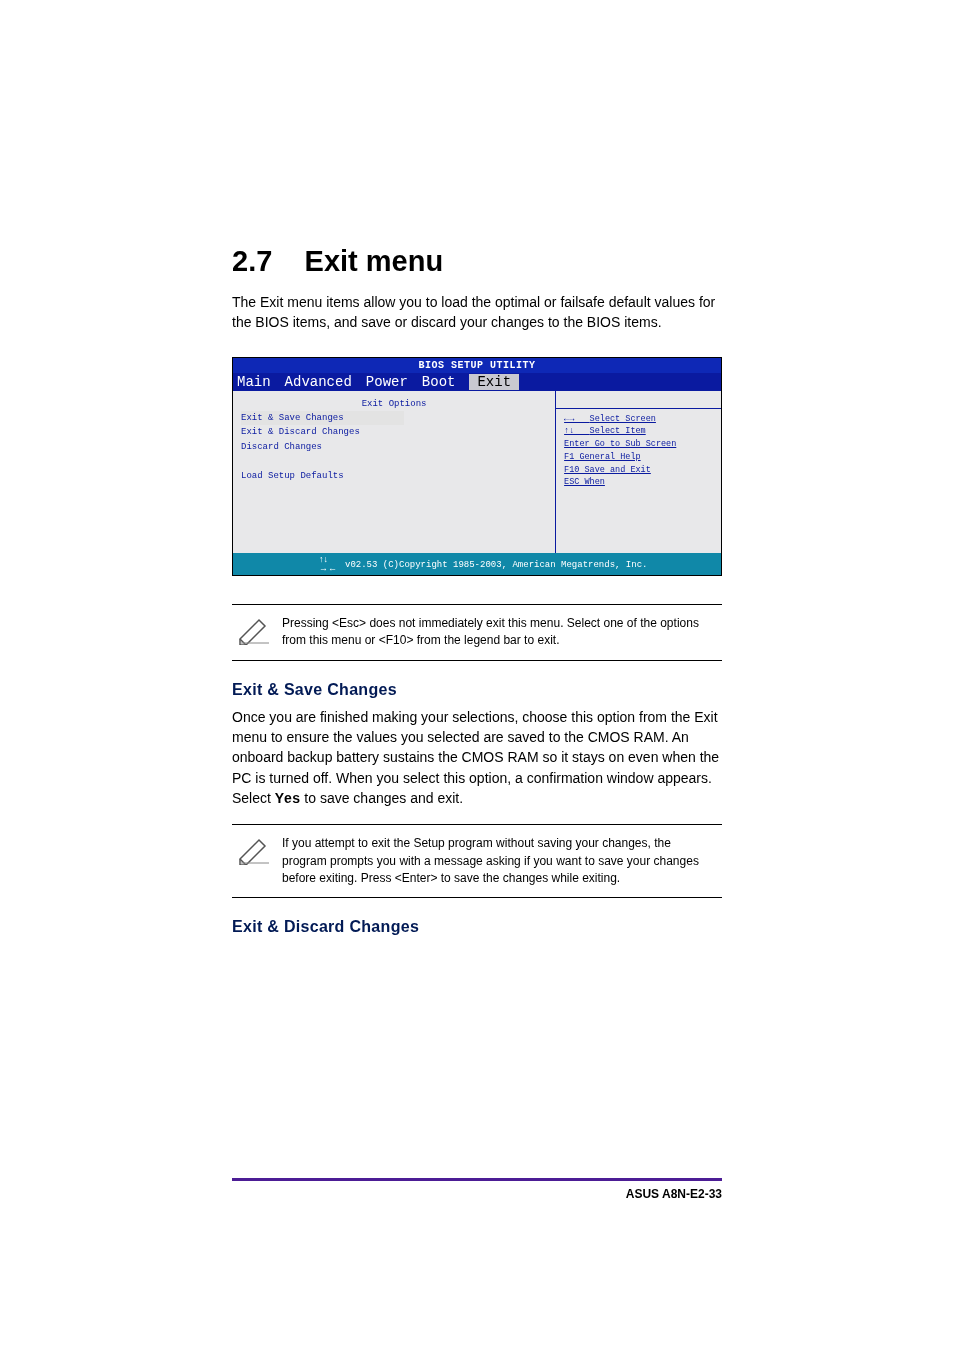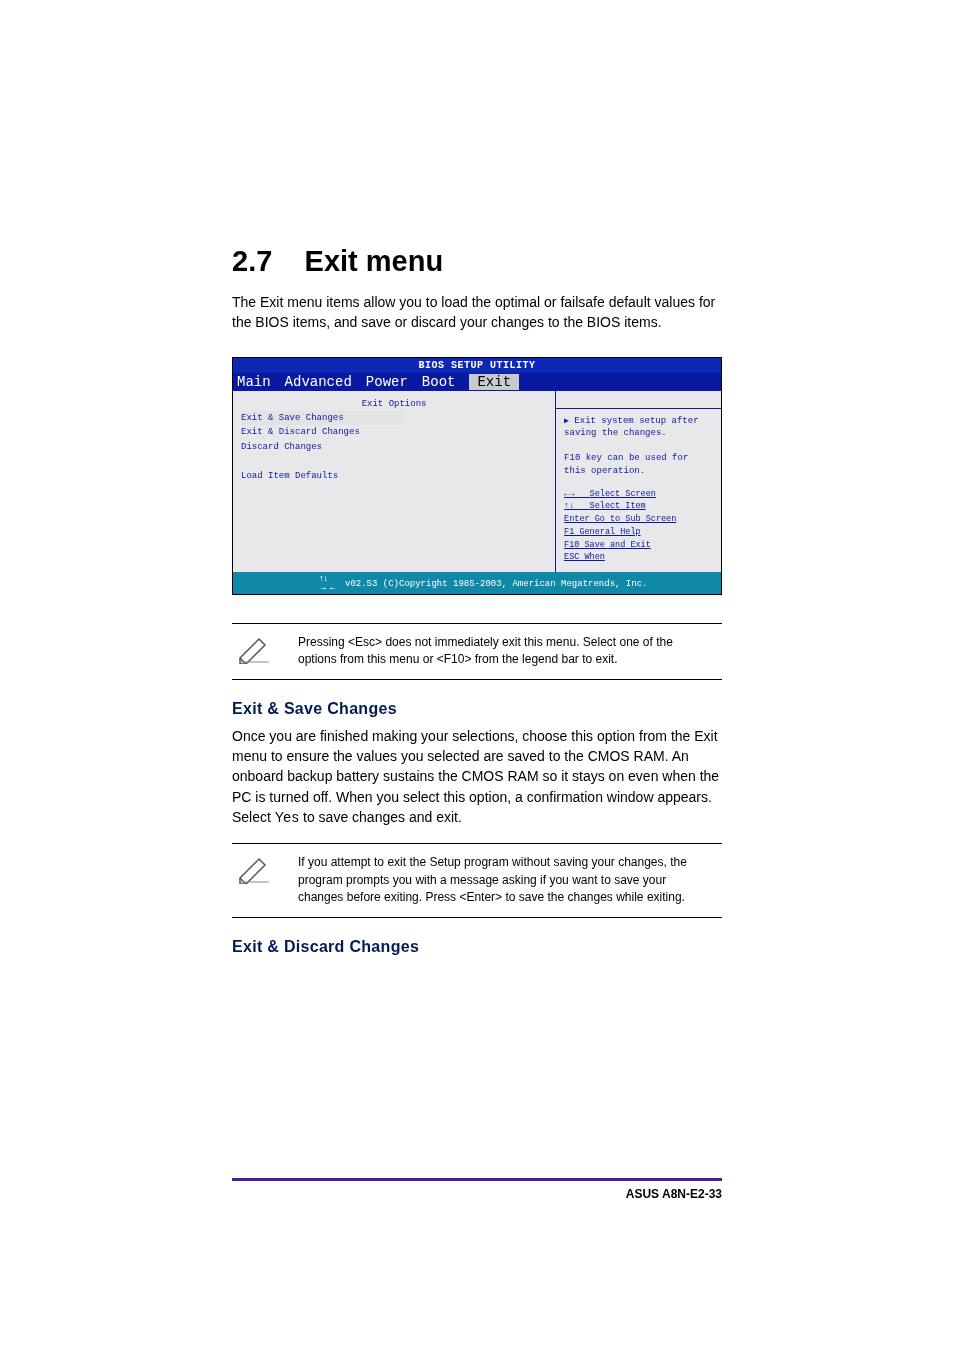--- a/index.html
+++ b/index.html
@@ -113,21 +113,21 @@
   .note-rule-top {
     border-top: 1px solid #000;
     margin-top: 2px;
   }
   .note-rule-bottom {
     border-bottom: 1px solid #000;
     margin-bottom: 20px;
   }
   .note-block {
     display: flex;
-    gap: 22px;
+    gap: 6px;
     padding: 10px 0 10px 0;
   }
   .note-icon {
     width: 44px;
     flex-shrink: 0;
     display: flex;
     align-items: flex-start;
     justify-content: center;
     padding-top: 2px;
   }
@@ -141,21 +141,21 @@
     font-weight: bold;
     color: #021a55;
     margin-bottom: 8px;
     letter-spacing: 0.3px;
   }
   .body-text {
     font-size: 14px;
     line-height: 1.45;
     margin-bottom: 16px;
   }
-  .body-text .bold { font-weight: normal; letter-spacing: 0.5px; }
+  .body-text .bold { font-weight: bold; letter-spacing: 0.5px; }
   
   .page-footer {
     position: absolute;
     left: 232px;
     right: 232px;
     bottom: 150px;
     border-top: 3px solid #4c1d95;
     padding-top: 6px;
     display: flex;
     justify-content: flex-end;
@@ -186,30 +186,25 @@
       <span>Boot</span>
       <span class="active">Exit</span>
     </div>
     <div class="bios-body">
       <div class="bios-left">
         <div style="text-align:center;">Exit Options</div>
         <div class="selected">Exit &amp; Save Changes</div>
         <div>Exit &amp; Discard Changes</div>
         <div>Discard Changes</div>
         <div>&nbsp;</div>
-        <div>Load Item Defaults</div>
+        <div>Load Setup Defaults</div>
         <div style="height:60px;"></div>
       </div>
       <div class="bios-right">
         <div class="bios-right-top"></div>
-        <div class="bios-right-help">
-          <span class="arrow">▶</span>
-          <span>Exit system setup after saving the changes.</span><br><br>
-          <span>F10 key can be used for this operation.</span>
-        </div>
         <div class="bios-right-keys">
           <div>←→&nbsp;&nbsp;&nbsp;<span>Select Screen</span></div>
           <div>↑↓&nbsp;&nbsp;&nbsp;<span>Select Item</span></div>
           <div>Enter  Go to Sub Screen</div>
           <div>F1     General Help</div>
           <div>F10    Save and Exit</div>
           <div>ESC    When</div>
         </div>
       </div>
     </div>

